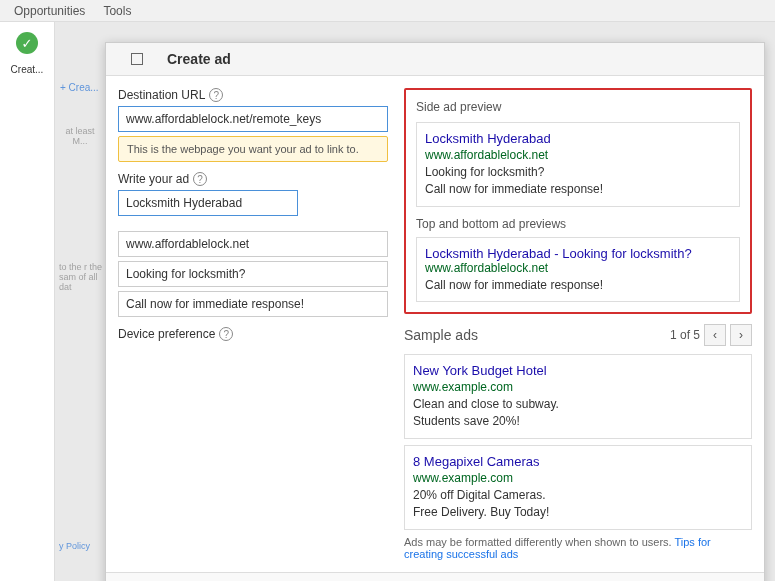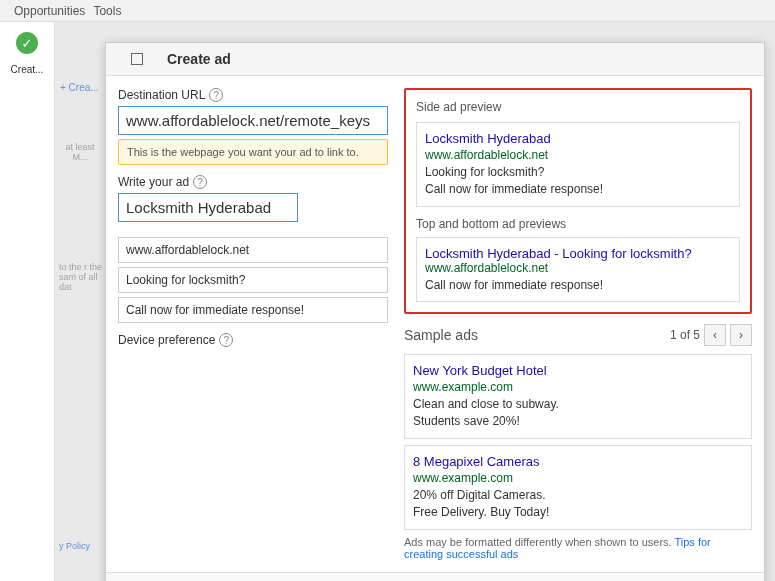--- a/index.html
+++ b/index.html
@@ -17,20 +17,21 @@
       background: #f1f1f1;
       height: 22px;
       display: flex;
       align-items: center;
       padding: 0 10px;
       border-bottom: 1px solid #ddd;
     }
 
     .top-bar-tabs {
       display: flex;
+      gap: 10px;
       justify-content: flex-end;
     }
 
     .top-bar-tab {
       font-size: 12px;
       color: #555;
       cursor: pointer;
       padding: 2px 4px;
     }
 
@@ -149,21 +150,21 @@
       justify-content: center;
       font-size: 10px;
       color: #888;
       cursor: pointer;
     }
 
     .form-input {
       width: 100%;
       border: 1px solid #4a90d9;
       padding: 5px 7px;
-      font-size: 15px;
+      font-size: 12px;
       color: #333;
       outline: none;
       background: #fff;
     }
 
     .form-input-hint {
       background: #fff8e1;
       border: 1px solid #f0c040;
       padding: 6px 8px;
       font-size: 11px;
@@ -331,21 +332,21 @@
       padding: 10px 12px;
       display: flex;
       align-items: center;
       gap: 8px;
       background: #f9f9f9;
     }
 
     .left-panel-text {
       position: absolute;
       left: 5px;
-      top: 120px;
+      top: 104px;
       font-size: 9px;
       color: #888;
       width: 40px;
       text-align: center;
     }
 
     .left-policy {
       position: absolute;
       left: 0;
       bottom: 30px;

